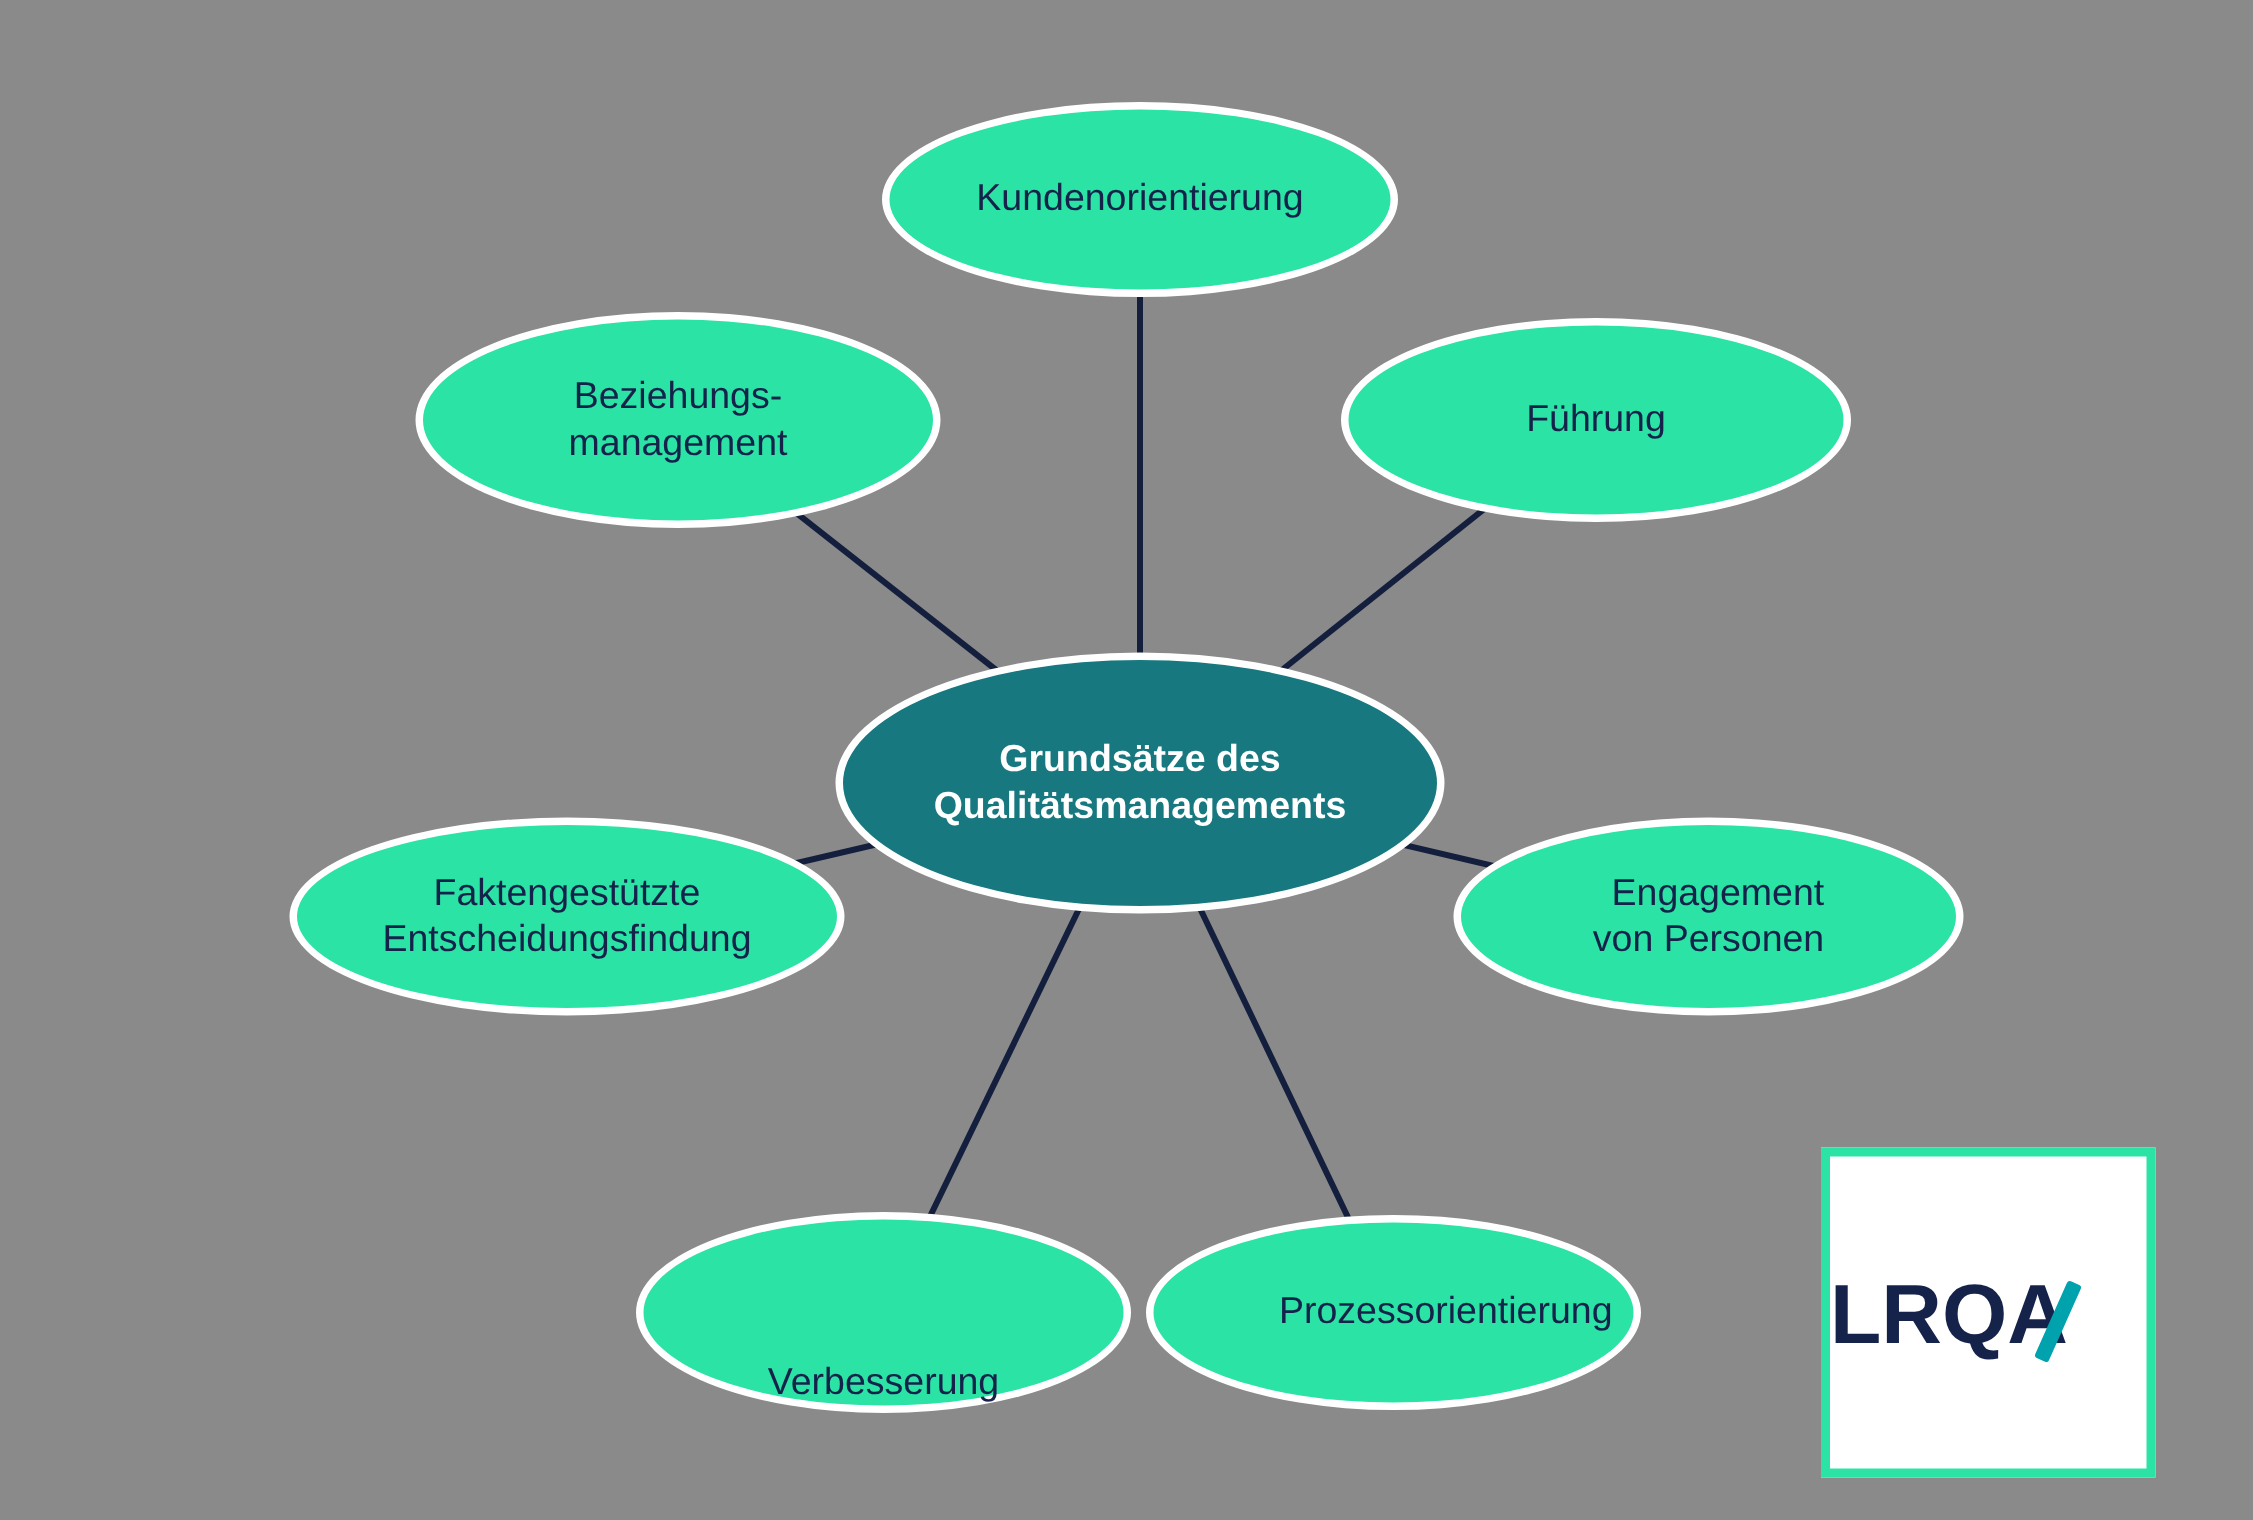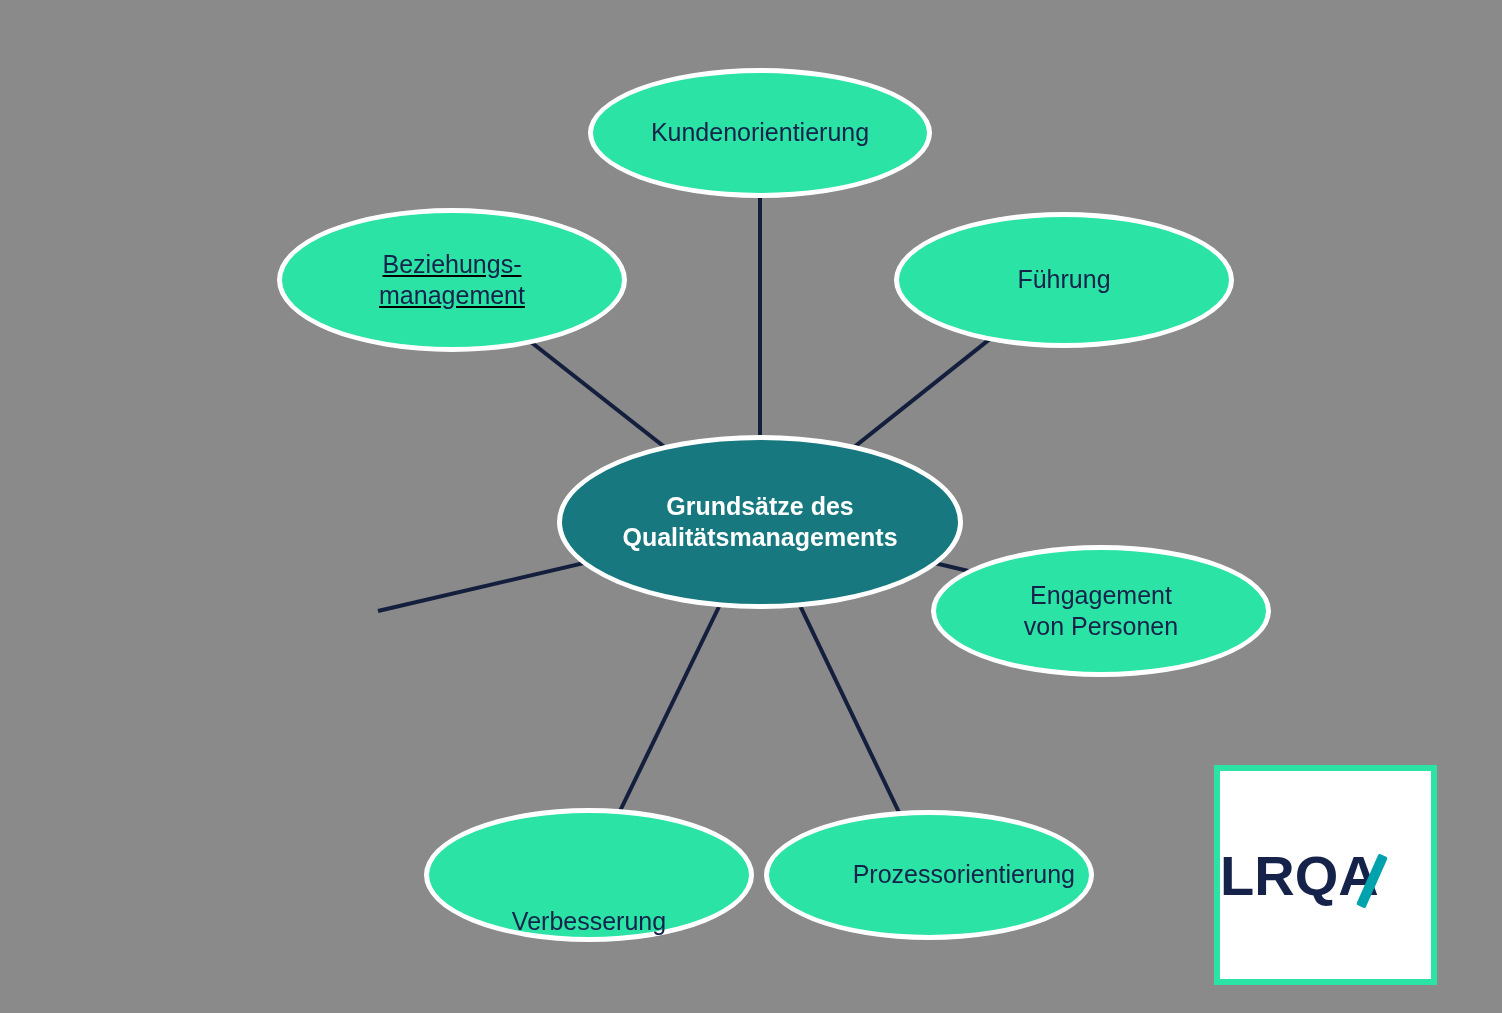--- a/index.html
+++ b/index.html
@@ -56,25 +56,25 @@
   }
   .node.center-node .label {
     color: var(--center-text);
     font-weight: bold;
     font-size: 25px;
   }
   
   .center-node { left: 557px; top: 435px; width: 406px; height: 174px; }
   .n0 { left: 588px; top: 68px;  width: 344px; height: 130px; }  
   .n1 { left: 894px; top: 212px; width: 340px; height: 136px; }  
-  .n2 { left: 931px; top: 545px; width: 340px; height: 132px; }  
+  .n2 { left: 969px; top: 545px; width: 340px; height: 132px; text-align: right; }  
   .n3 { left: 764px; top: 810px; width: 330px; height: 130px; justify-content: flex-end; }  
   .n4 { left: 424px; top: 808px; width: 330px; height: 134px; align-items: flex-end; }  
   .n5 { left: 193px; top: 545px; width: 370px; height: 132px; }  
-  .n6 { left: 277px; top: 208px; width: 350px; height: 144px; text-decoration: underline; }  
+  .n6 { left: 277px; top: 208px; width: 350px; height: 144px; }  
 
   
   .logo-box {
     position: absolute;
     z-index: 1;
     left: 1214px; top: 765px;
     width: 223px; height: 220px;
     background: #ffffff;
     border: 6px solid var(--logo-border);
   }
@@ -133,20 +133,24 @@
   </div>
 
   <div class="node n3">
     <span class="label">Prozessorientierung</span>
   </div>
 
   <div class="node n4">
     <span class="label">Verbesserung</span>
   </div>
 
+  <div class="node n5">
+    <span class="label">Faktengestützte
+Entscheidungsfindung</span>
+  </div>
 
   <div class="node n6">
     <span class="label">Beziehungs-
 management</span>
   </div>
 
   <div class="logo-box">
     <div class="logo-inner">
       <span class="logo-text">LRQA</span>
       <span class="logo-accent"></span>

